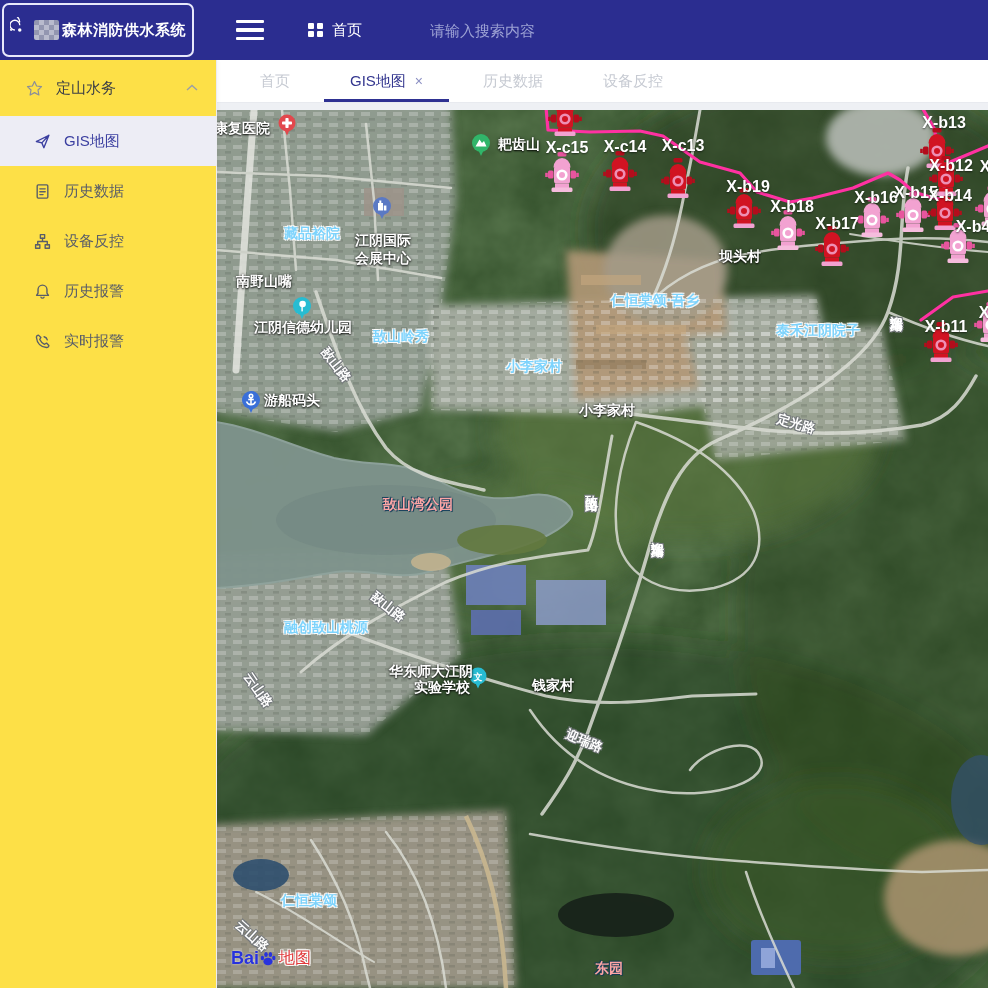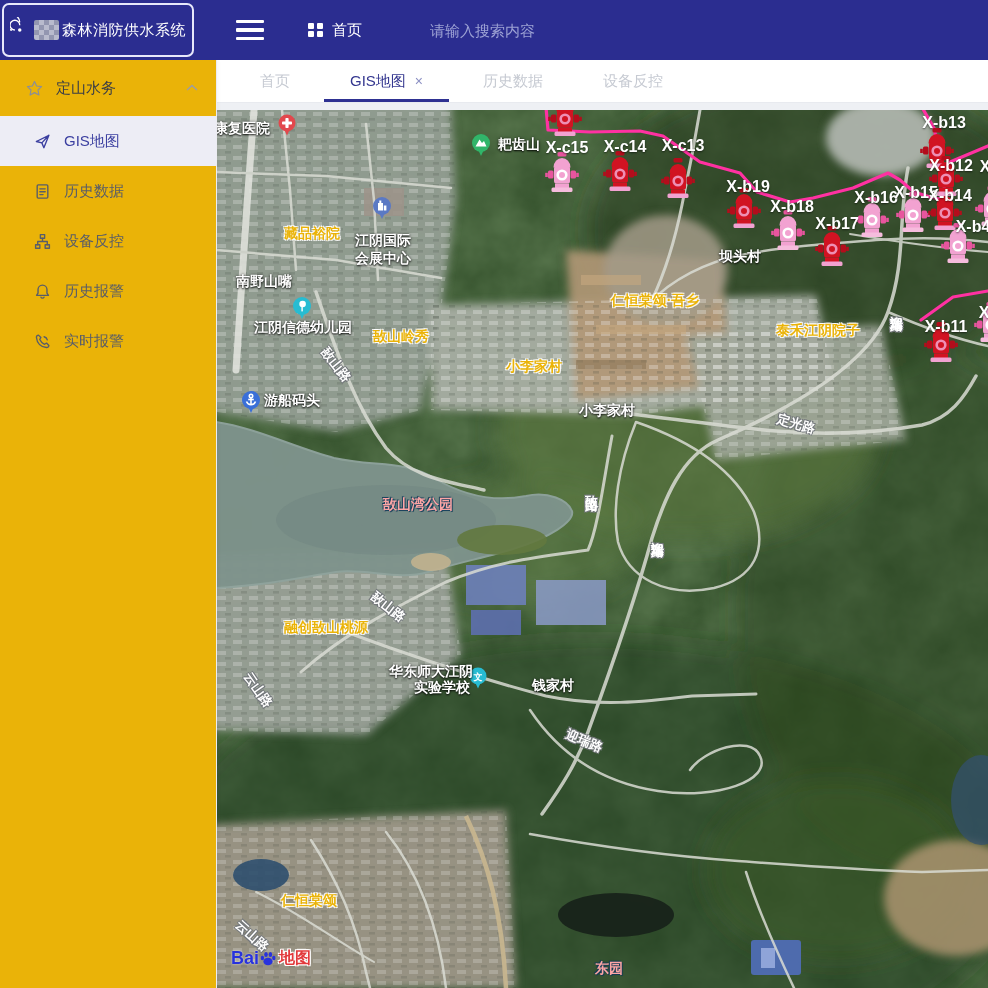--- a/index.html
+++ b/index.html
@@ -5,39 +5,39 @@
   html,body{margin:0;padding:0;background:#fff;}
   .app{position:relative;width:988px;height:988px;overflow:hidden;
        font-family:"Liberation Sans",sans-serif;background:#fff;}
 
   
   .hdr{position:absolute;left:0;top:0;width:988px;height:60px;background:#2b2d90;
        display:flex;align-items:center;z-index:30;}
   .logo{box-sizing:border-box;margin:3px 0 3px 2px;width:192px;height:54px;
         border:2px solid #e7e8fb;border-radius:7px;display:flex;align-items:center;
         padding:0 6px;color:#fff;}
-  .logo-title{font-size:15px;font-weight:normal;color:#fff;white-space:nowrap;letter-spacing:.5px;}
+  .logo-title{font-size:15px;font-weight:bold;color:#fff;white-space:nowrap;letter-spacing:.5px;}
   .redact{display:inline-block;width:34px;height:20px;margin:0 3px 0 4px;border-radius:2px;
         background:
          linear-gradient(45deg,#c9cbd4 25%,transparent 25%,transparent 75%,#c9cbd4 75%),
          linear-gradient(45deg,#c9cbd4 25%,#9fa2b4 25%,#9fa2b4 75%,#c9cbd4 75%);
         background-size:10px 10px;background-position:0 0,5px 5px;opacity:.9;}
   .burger{margin-left:42px;width:28px;height:20px;display:flex;flex-direction:column;
         justify-content:space-between;cursor:pointer;}
   .burger span{display:block;height:3.2px;background:#fff;border-radius:1px;}
   .home-nav{margin-left:44px;display:flex;align-items:center;color:#fff;font-size:15px;cursor:pointer;}
   .grid-ic{width:15px;height:15px;margin-right:9px;display:grid;grid-template-columns:6px 6px;
         grid-template-rows:6px 6px;gap:2.5px;}
   .grid-ic i{background:#fff;border-radius:1px;}
   .search-in{margin-left:66px;width:230px;background:transparent;border:none;outline:none;
         color:#dfe1f5;font-size:15px;font-family:"Liberation Sans",sans-serif;}
   .search-in::placeholder{color:#9da2d4;}
 
   
-  .side{position:absolute;left:0;top:60px;width:216px;height:928px;background:#eab308;
+  .side{position:absolute;left:0;top:60px;width:216px;height:928px;background:#fde047;
         border-right:1px solid #ececf2;z-index:20;box-shadow:1px 0 4px rgba(0,0,0,.04);}
   .grp{display:flex;align-items:center;height:56px;padding:0 18px 0 26px;color:#3a3d46;font-size:15px;}
   .grp .lbl{margin-left:13px;flex:1;}
   .s-item{display:flex;align-items:center;height:50px;padding-left:34px;color:#595d68;
         font-size:15px;cursor:pointer;}
   .s-item .lbl{margin-left:13px;}
   .s-item.active{background:#ededf5;color:#3b3fa0;}
   .s-ic{width:17px;height:17px;flex:0 0 17px;}
   .s-ic svg{display:block;width:100%;height:100%;stroke:currentColor;fill:none;
         stroke-width:1.3;stroke-linecap:round;stroke-linejoin:round;}
@@ -55,33 +55,33 @@
   .strip{position:absolute;left:216px;top:103px;width:772px;height:7px;background:#eef0f4;z-index:9;}
 
   
   .map{position:absolute;left:216px;top:110px;width:772px;height:878px;overflow:hidden;
         background:#33502b;z-index:5;}
   .map svg.terrain{position:absolute;left:0;top:0;}
   .mlab{position:absolute;transform:translate(-50%,-50%);font-weight:bold;font-size:14px;
         white-space:nowrap;pointer-events:none;z-index:3;}
   .noc{transform:none;}
   .lw{color:#fff;text-shadow:0 1px 2px rgba(0,0,0,.85),0 0 3px rgba(0,0,0,.6);}
-  .lo{color:#eab308;text-shadow:-1px -1px 0 rgba(255,255,255,.85),1px -1px 0 rgba(255,255,255,.85),
+  .lo{color:#7dd3fc;text-shadow:-1px -1px 0 rgba(255,255,255,.85),1px -1px 0 rgba(255,255,255,.85),
        -1px 1px 0 rgba(255,255,255,.85),1px 1px 0 rgba(255,255,255,.85);padding-left:24px;}
   .lc{color:#fca5a5;text-shadow:-1px -1px 0 rgba(16,58,88,.85),1px 1px 0 rgba(16,58,88,.85),
        0 0 2px rgba(16,58,88,.8);}
   .lr{color:#fff;font-size:13px;text-shadow:-1px -1px 0 #74787c,1px -1px 0 #74787c,
        -1px 1px 0 #74787c,1px 1px 0 #74787c;}
   .vert{writing-mode:vertical-rl;text-orientation:upright;letter-spacing:2px;}
   .hlab{position:absolute;transform:translate(-50%,-50%);color:#fff;font-weight:bold;
         font-size:16px;text-shadow:0 1px 2px rgba(0,0,0,.55);white-space:nowrap;z-index:4;
         pointer-events:none;}
   .baidu{position:absolute;left:3px;top:838px;display:flex;align-items:center;z-index:4;margin-left:12px;}
   .baidu .bai{color:#2832dc;font-size:18px;font-weight:bold;text-shadow:0 0 2px rgba(255,255,255,.8);}
-  .baidu .dt{color:#e23a3c;font-size:16px;font-weight:bold;margin-left:2px;
+  .baidu .dt{color:#e23a3c;font-size:16px;font-weight:normal;margin-left:2px;
         text-shadow:-1px -1px 0 #fff,1px -1px 0 #fff,-1px 1px 0 #fff,1px 1px 0 #fff;}
 </style>
 </head>
 <body>
 
 <div class="app">
 
   <header class="hdr">
     <div class="logo">
       <svg width="26" height="26" viewBox="0 0 26 26">

